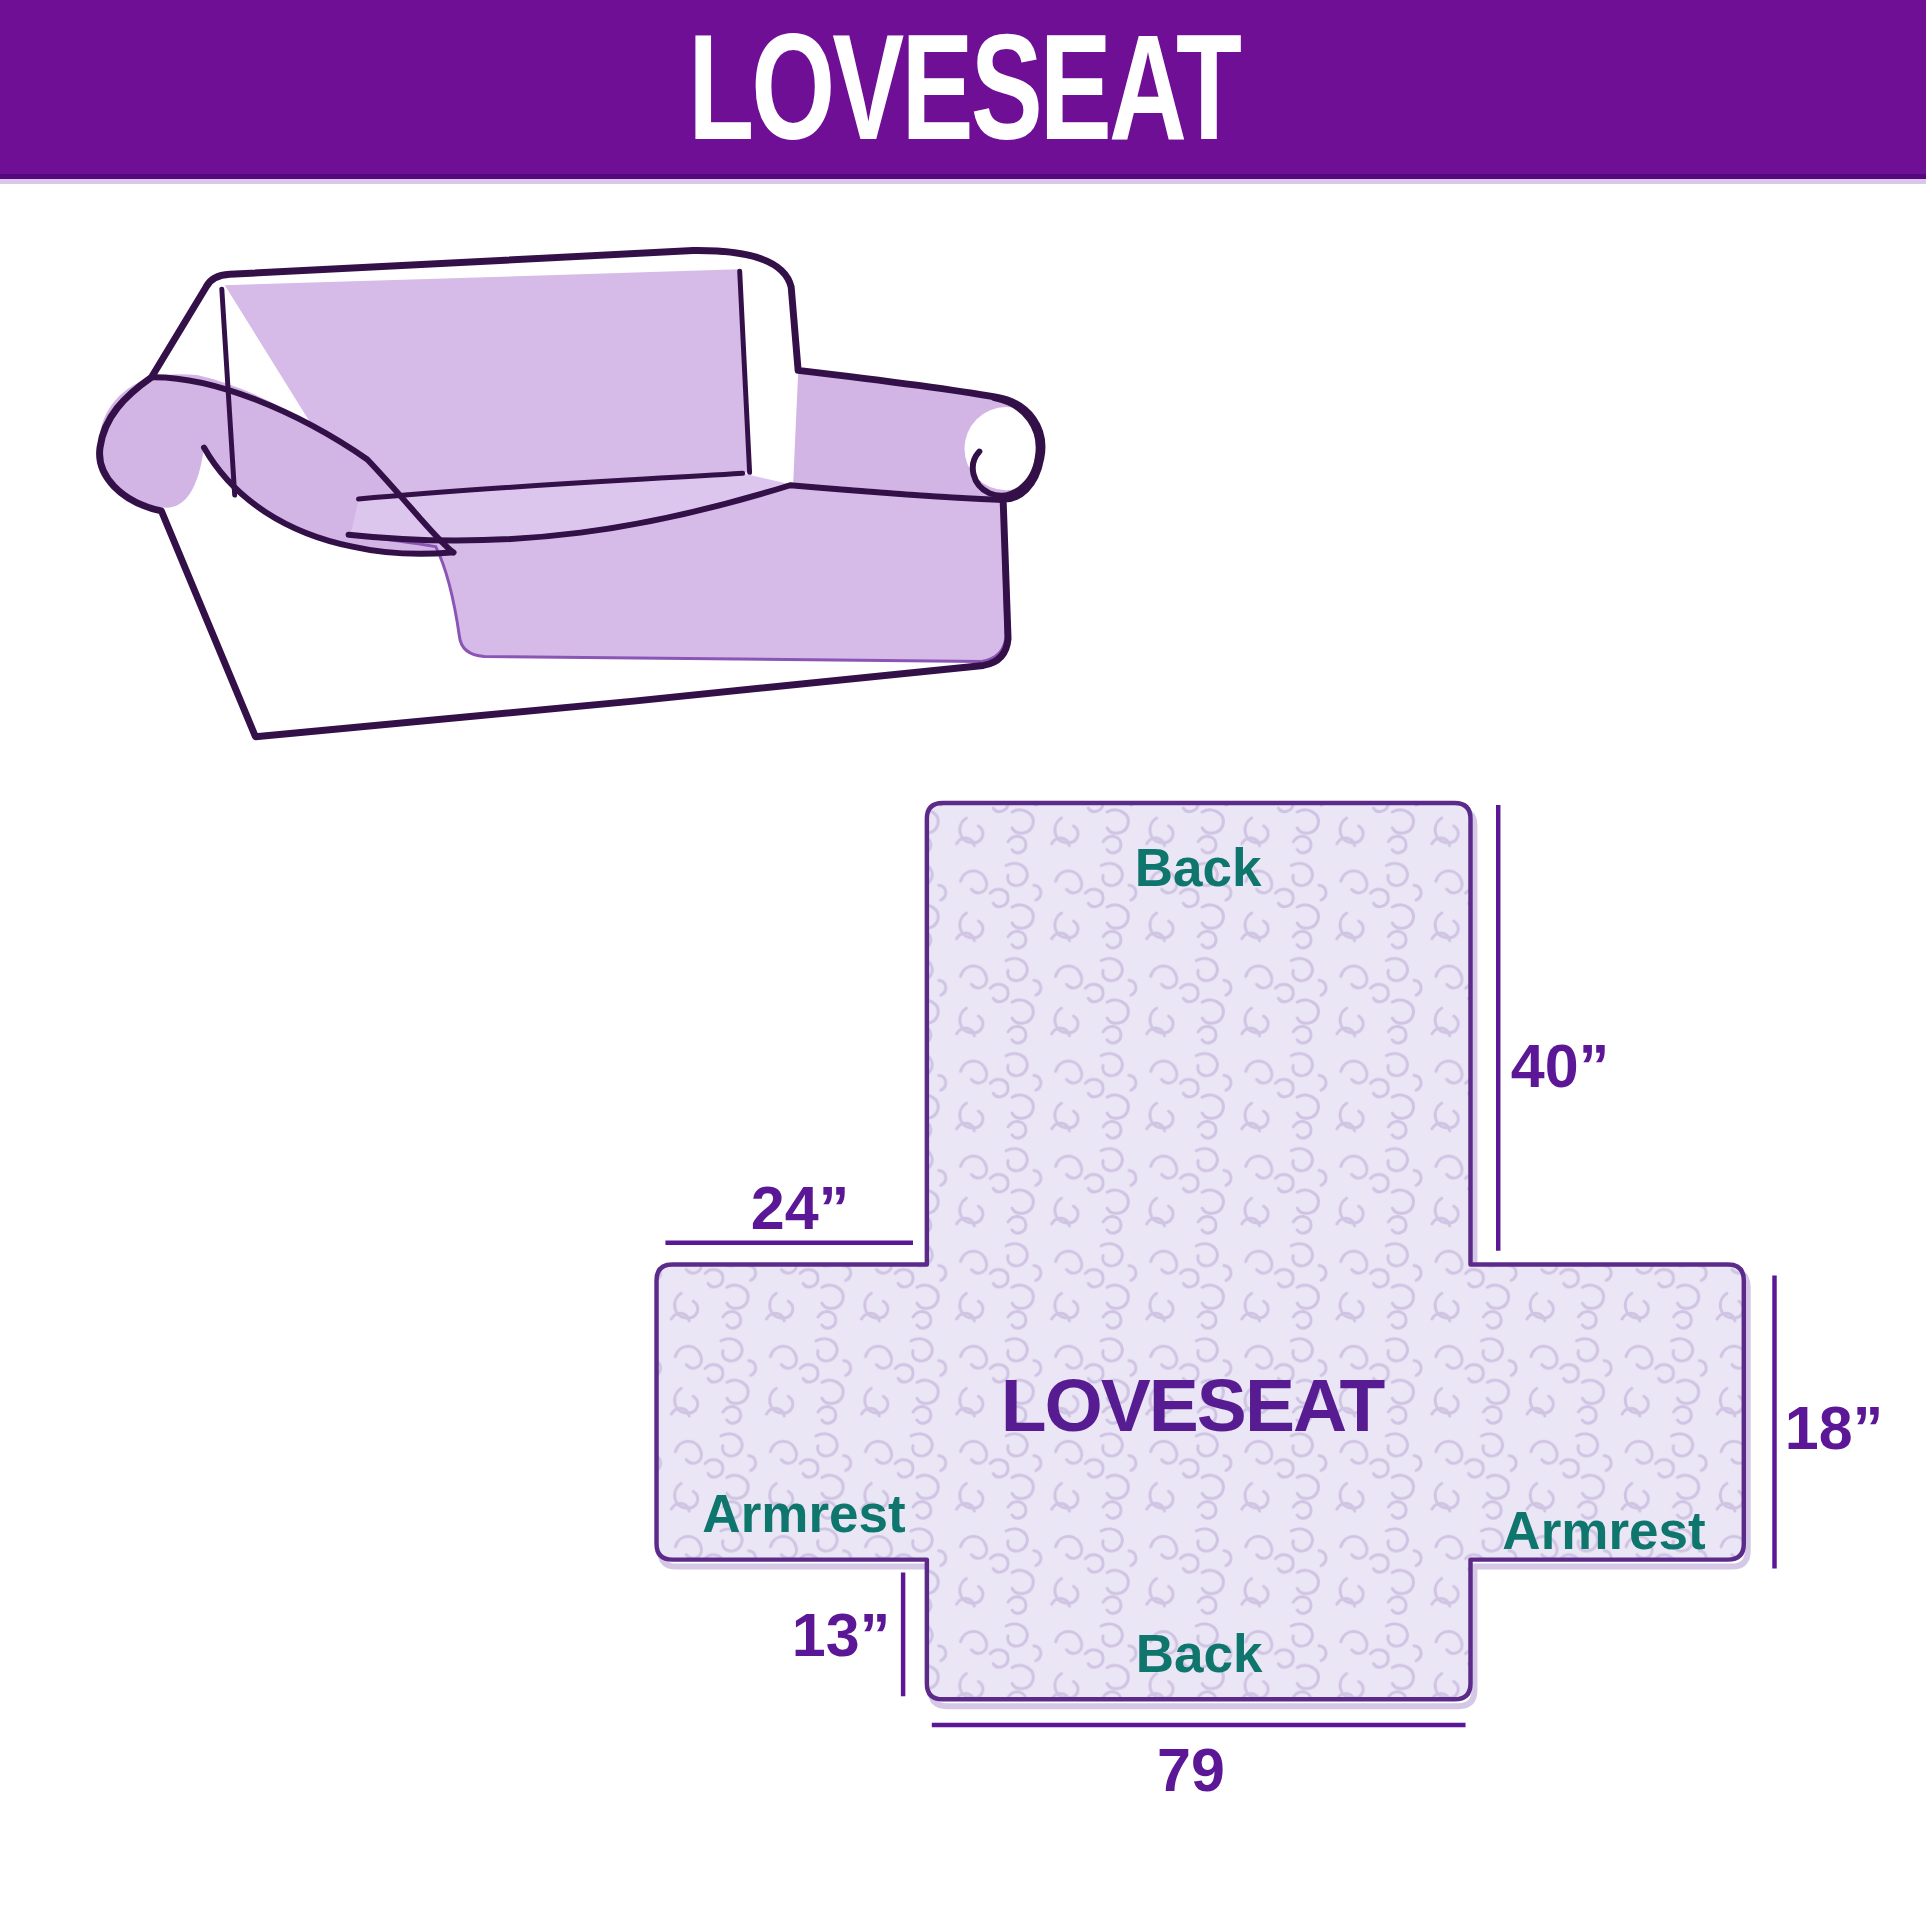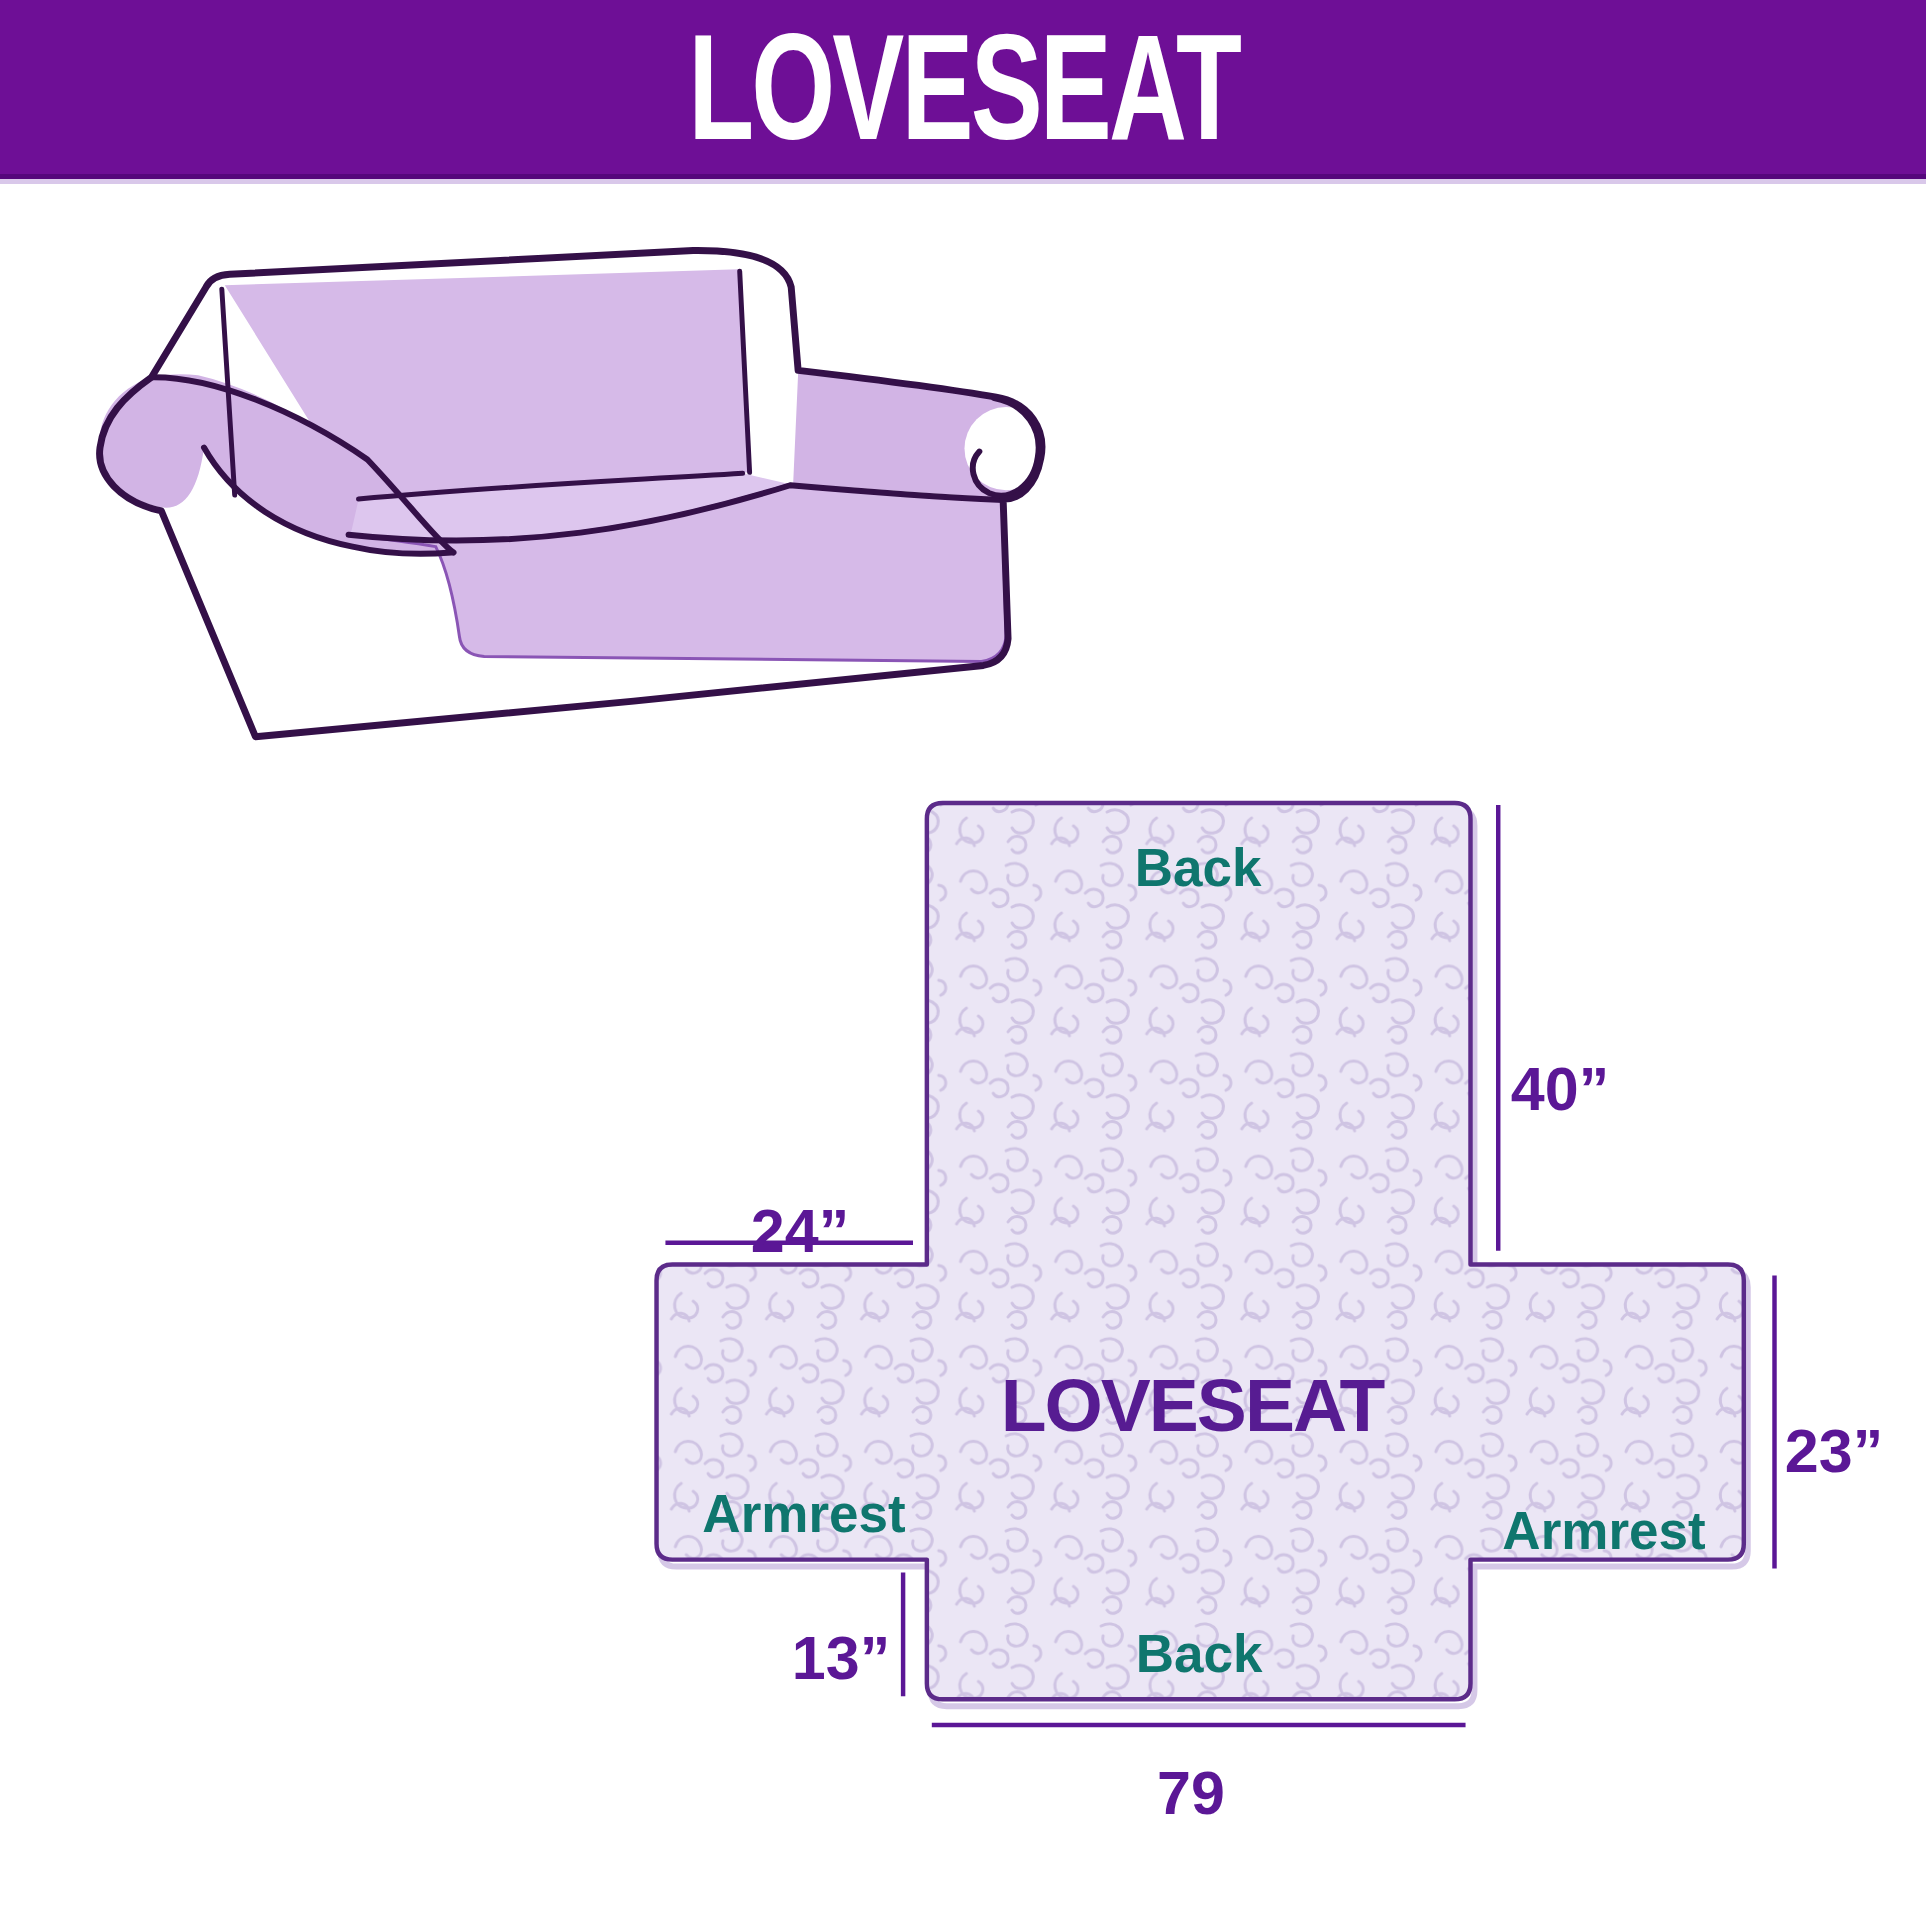--- a/index.html
+++ b/index.html
@@ -23,21 +23,21 @@
 
   
   .scene{position:absolute;left:0;top:0;width:1927px;height:1927px;}
 
   
   .lbl{
     position:absolute;transform:translate(-50%,-50%);font-weight:bold;color:#5b1796;
     white-space:nowrap;line-height:1;
   }
   .section-lbl{font-size:53px;color:#0f766e;}
-  .dim-lbl{font-size:61px;margin-top:23px;}
+  .dim-lbl{font-size:61px;}
   #lbl-back{left:1198px;top:867px;}
   #lbl-loveseat{left:1192px;top:1405px;font-size:75px;letter-spacing:-2px;color:#571c92;}
   #lbl-armrest-left{left:804px;top:1513px;}
   #lbl-armrest-right{left:1604px;top:1530px;}
   #lbl-front{left:1199px;top:1653px;}
   #dim-40{left:1560px;top:1066px;}
   #dim-24{left:800px;top:1208px;text-align:center;}
   #dim-23{left:1834px;top:1428px;}
   #dim-13{left:841px;top:1635px;}
   #dim-46{left:1191px;top:1770px;}
@@ -140,18 +140,18 @@
   </svg>
 
   <div class="lbl section-lbl" id="lbl-back">Back</div>
   <div class="lbl" id="lbl-loveseat">LOVESEAT</div>
   <div class="lbl section-lbl" id="lbl-armrest-left">Armrest</div>
   <div class="lbl section-lbl" id="lbl-armrest-right">Armrest</div>
   <div class="lbl section-lbl" id="lbl-front">Back</div>
 
   <div class="lbl dim-lbl" id="dim-40">40”</div>
   <div class="lbl dim-lbl" id="dim-24">24”</div>
-  <div class="lbl dim-lbl" id="dim-23">23”</div>
+  <div class="lbl dim-lbl" id="dim-23">18”</div>
   <div class="lbl dim-lbl" id="dim-13">13”</div>
   <div class="lbl dim-lbl" id="dim-46">79</div>
 
 </div>
 
 
 </body></html>

